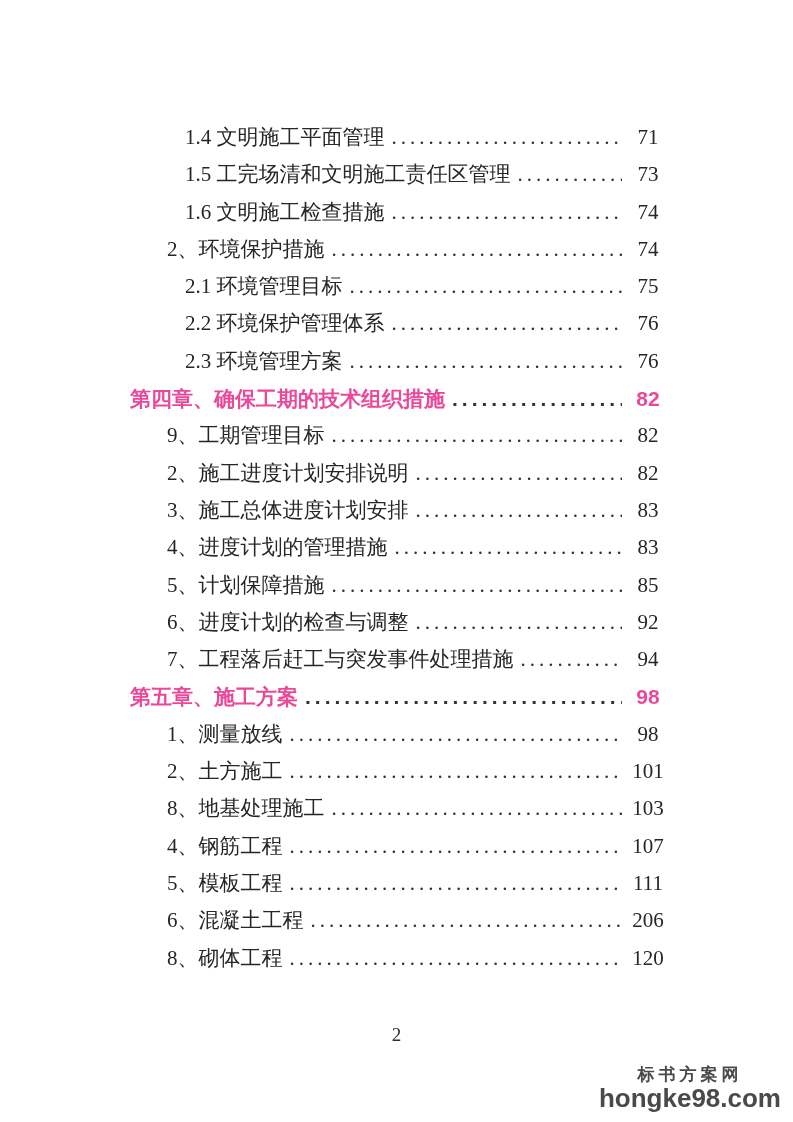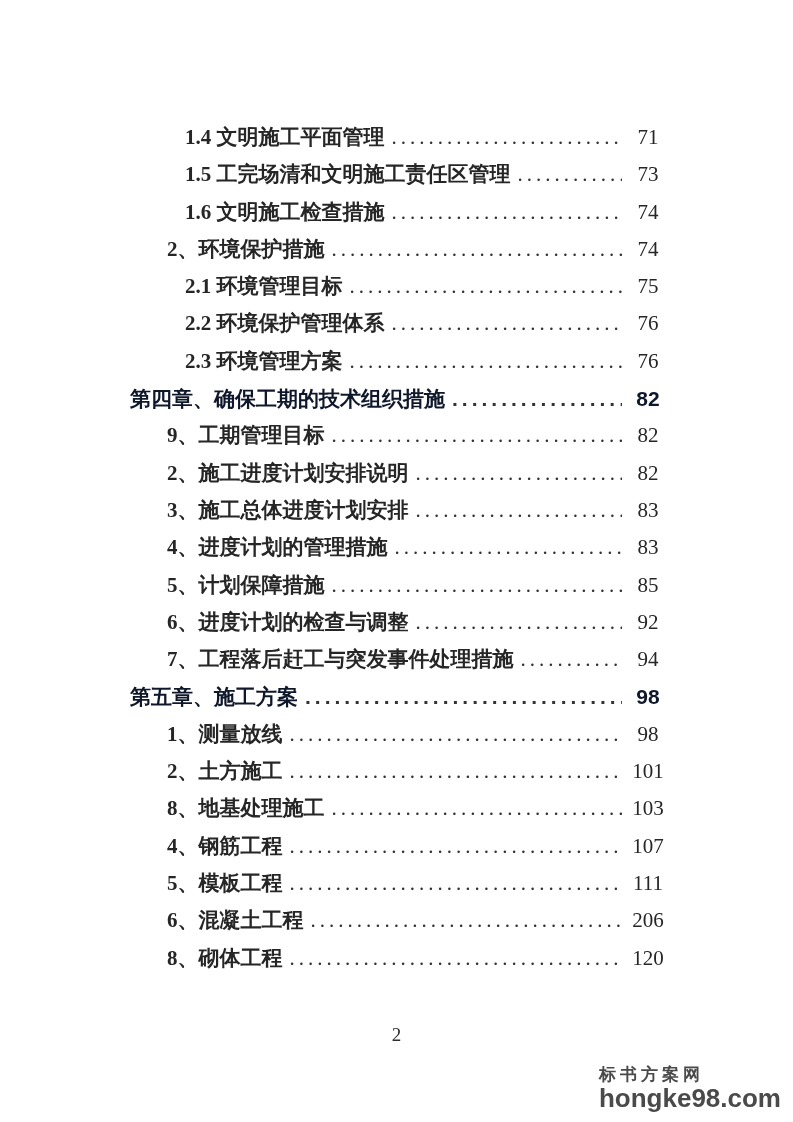--- a/index.html
+++ b/index.html
@@ -23,25 +23,25 @@
     display: flex;
     align-items: baseline;
     height: 37.3px;
     font-size: 21px;
     line-height: 37.3px;
     white-space: nowrap;
   }
   .toc-row.lvl1 {
     font-family: "Liberation Sans", "DejaVu Sans", sans-serif;
     font-weight: bold;
-    color: #0f172a;
+    color: #ec4899;
   }
   .toc-row.lvl2 { padding-left: 37px; }
   .toc-row.lvl3 { padding-left: 55px; }
-  .toc-label { white-space: nowrap; flex: 0 0 auto; font-weight: bold; }
+  .toc-label { white-space: nowrap; flex: 0 0 auto; }
   .toc-dots {
     flex: 1 1 auto;
     overflow: hidden;
     white-space: nowrap;
     margin: 0 9px 0 7px;
     letter-spacing: 4px;
     color: #333333;
   }
   .toc-dots::after {
     content: "........................................................................................................................";
@@ -55,21 +55,21 @@
   .page-number {
     position: absolute;
     top: 1024px; left: 0; width: 100%;
     text-align: center;
     font-size: 19px;
     color: #2e2e2e;
   }
   .watermark {
     position: absolute;
     right: 12px; bottom: 9px;
-    text-align: left;
+    text-align: center;
     font-family: "Liberation Sans", "DejaVu Sans", sans-serif;
     font-weight: bold;
     color: #4a4a4a;
     line-height: 1.1;
   }
   .wm-cn { font-size: 17px; letter-spacing: 4px; }
   .wm-url { font-size: 26px; letter-spacing: 0; }
 </style>
 </head>
 <body>

